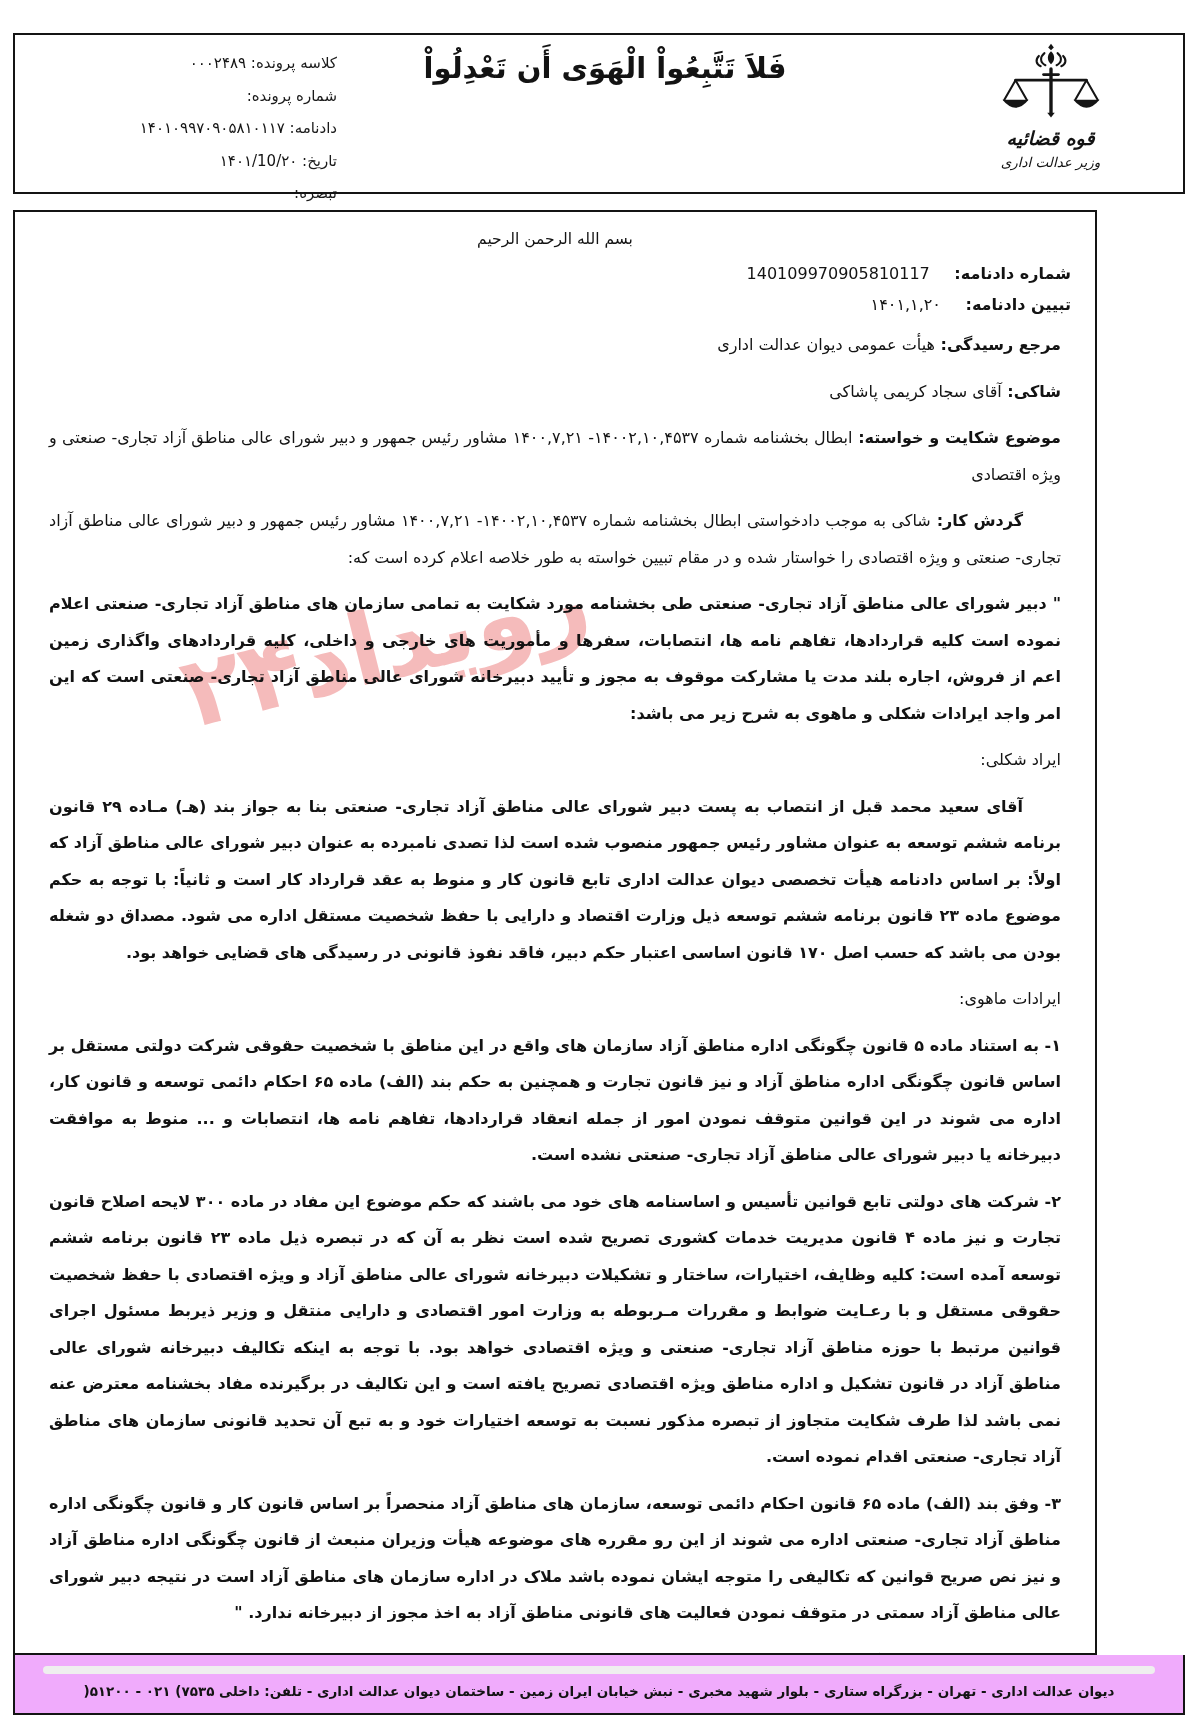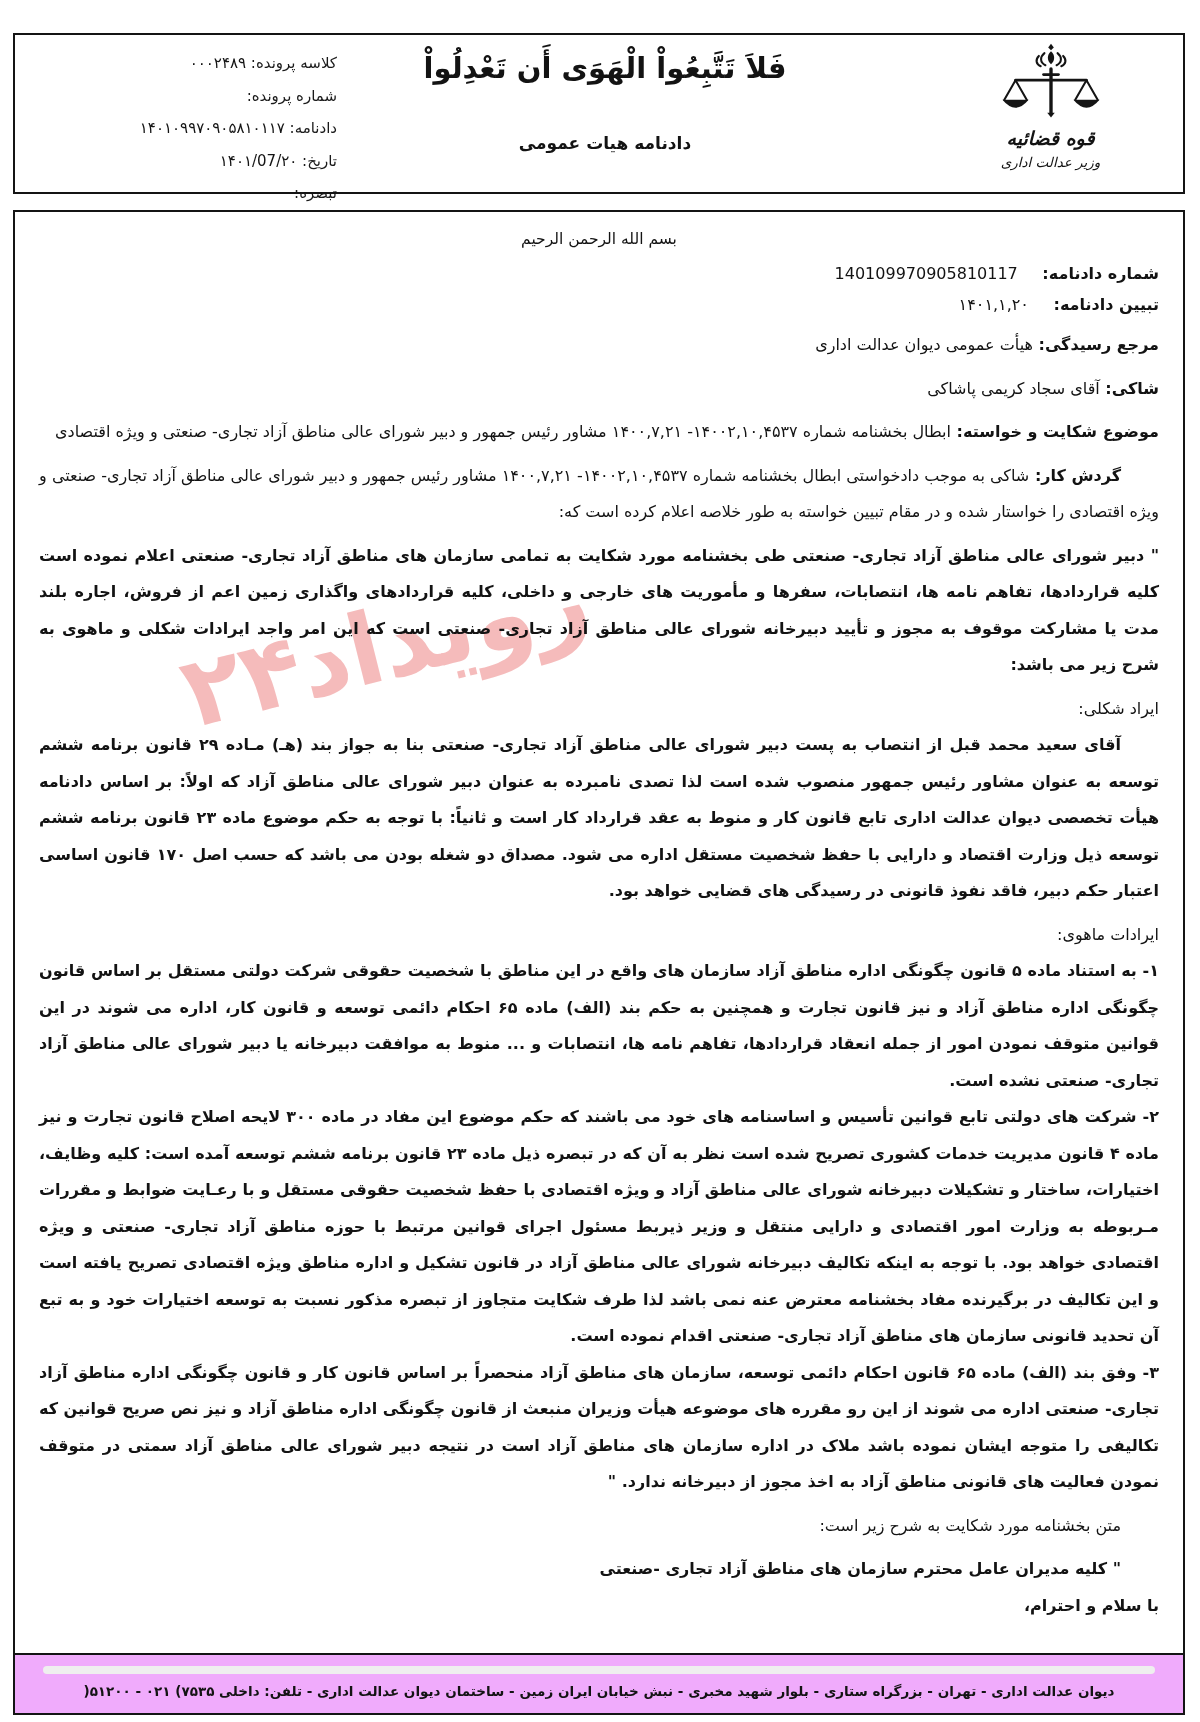--- a/index.html
+++ b/index.html
@@ -20,50 +20,49 @@
   .logo{position:absolute;left:948px;top:6px;width:175px;text-align:center;}
   .logo-org{font-family:"DejaVu Serif","Liberation Serif",serif;font-style:italic;
     font-weight:bold;font-size:19px;margin-top:-2px;}
   .logo-sub{font-family:"DejaVu Serif","Liberation Serif",serif;font-style:italic;
     font-size:13.5px;margin-top:5px;}
   
   .watermark{position:absolute;left:80px;top:588px;width:610px;text-align:center;direction:rtl;
     font-size:98px;font-weight:bold;letter-spacing:4px;opacity:.34;
     transform:rotate(-14deg);pointer-events:none;white-space:nowrap;}
   
-  .main-box{position:absolute;left:13px;top:210px;width:1172px;height:1445px;
+  .main-box{position:absolute;left:13px;top:210px;width:1084px;height:1445px;
     border:2px solid #141414;box-sizing:border-box;padding:12px 24px 0;direction:rtl;overflow:hidden;}
   .bism{text-align:center;font-size:15.5px;margin:6px 0 10px;}
   .meta-line{font-size:16px;line-height:31px;text-align:right;}
   .meta-line .lbl{font-weight:bold;margin-left:19px;}
-  .para{font-size:16px;line-height:36.5px;text-align:justify;margin:0;}
+  .para{font-size:16px;line-height:36.5px;text-align:justify;margin:10px;}
   .para.b{font-weight:bold;}
   .para.ind{text-indent:38px;}
   .para.mt{margin-top:7px;}
   .para b.flbl{font-weight:bold;}
   
   .footer-box{position:absolute;left:13px;top:1655px;width:1172px;height:60px;
     border:2px solid #141414;border-top:none;box-sizing:border-box;background:#f0abfc;}
   .footer-band{height:8px;background:#efefef;border-radius:4px;margin:11px 28px 0;}
   .footer-text{margin-top:9px;text-align:center;direction:rtl;font-size:13.5px;font-weight:bold;}
 </style>
 </head>
 <body>
 
 <div class="header-box">
   <div class="case-info">
       <div class="case-line"><span class="lbl">كلاسه پرونده: </span><span>۰۰۰۲۴۸۹</span></div>
       <div class="case-line"><span class="lbl">شماره پرونده: </span><span></span></div>
       <div class="case-line"><span class="lbl">دادنامه: </span><span>۱۴۰۱۰۹۹۷۰۹۰۵۸۱۰۱۱۷</span></div>
-      <div class="case-line"><span class="lbl">تاریخ: </span><span>۱۴۰۱/07/۲۰</span></div>
+      <div class="case-line"><span class="lbl">تاریخ: </span><span>۱۴۰۱/10/۲۰</span></div>
       <div class="case-line"><span class="lbl">تبصره: </span><span></span></div>
     </div>
 
   <div class="verse">فَلاَ تَتَّبِعُواْ الْهَوَى أَن تَعْدِلُواْ</div>
-  <div class="doc-type">دادنامه هیات عمومی</div>
 
   <div class="logo">
     <span>
       <svg viewBox="0 0 120 90" width="118" height="84" aria-hidden="true">
         <g stroke="#141414" fill="none" stroke-width="2.2" stroke-linecap="round">
           <path d="M60 3 l3 4 -3 3 -3 -3 z" fill="#141414" stroke="none"></path>
           <path d="M60 11 c4.5 4 4.5 10 0 14 c-4.5 -4 -4.5 -10 0 -14 z" fill="#141414" stroke="none"></path>
           <path d="M53 13 c-5 4 -5 10 1 13"></path>
           <path d="M67 13 c5 4 5 10 -1 13"></path>
           <path d="M47 16 c-4 4 -3 9 2 11"></path>

